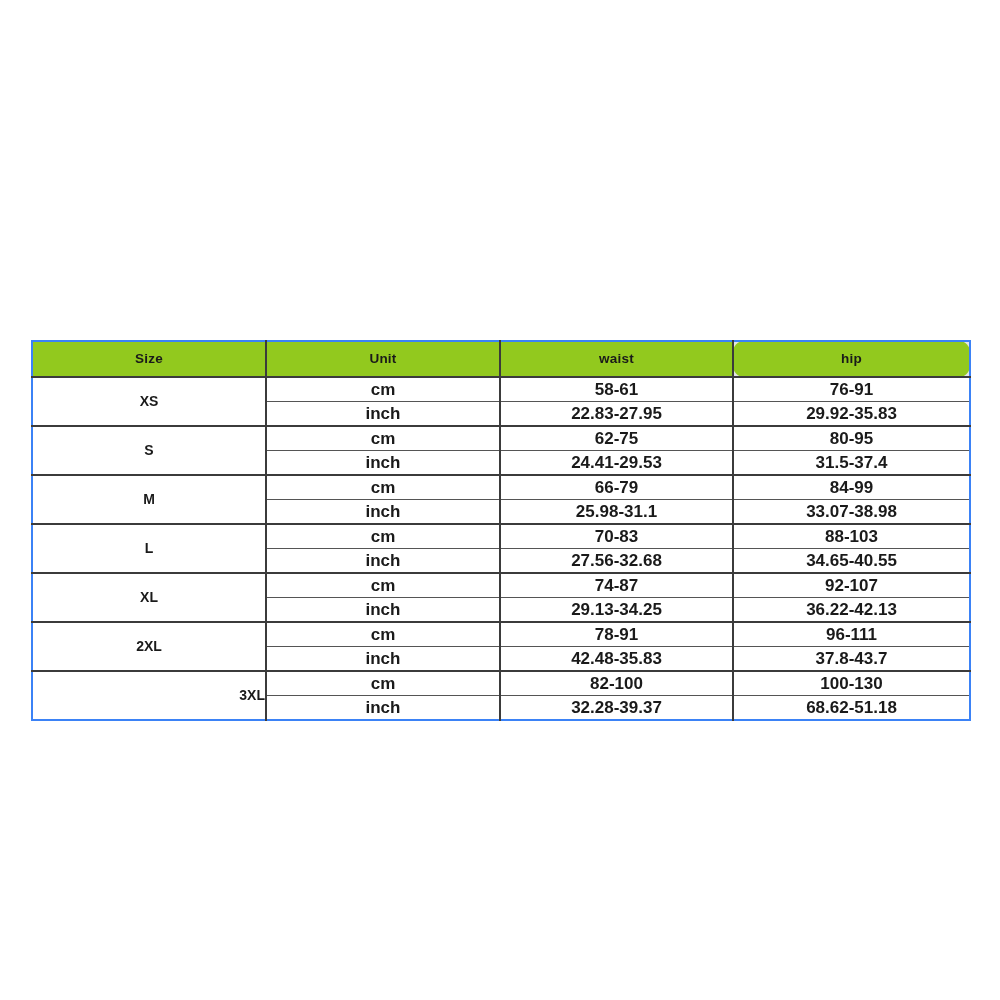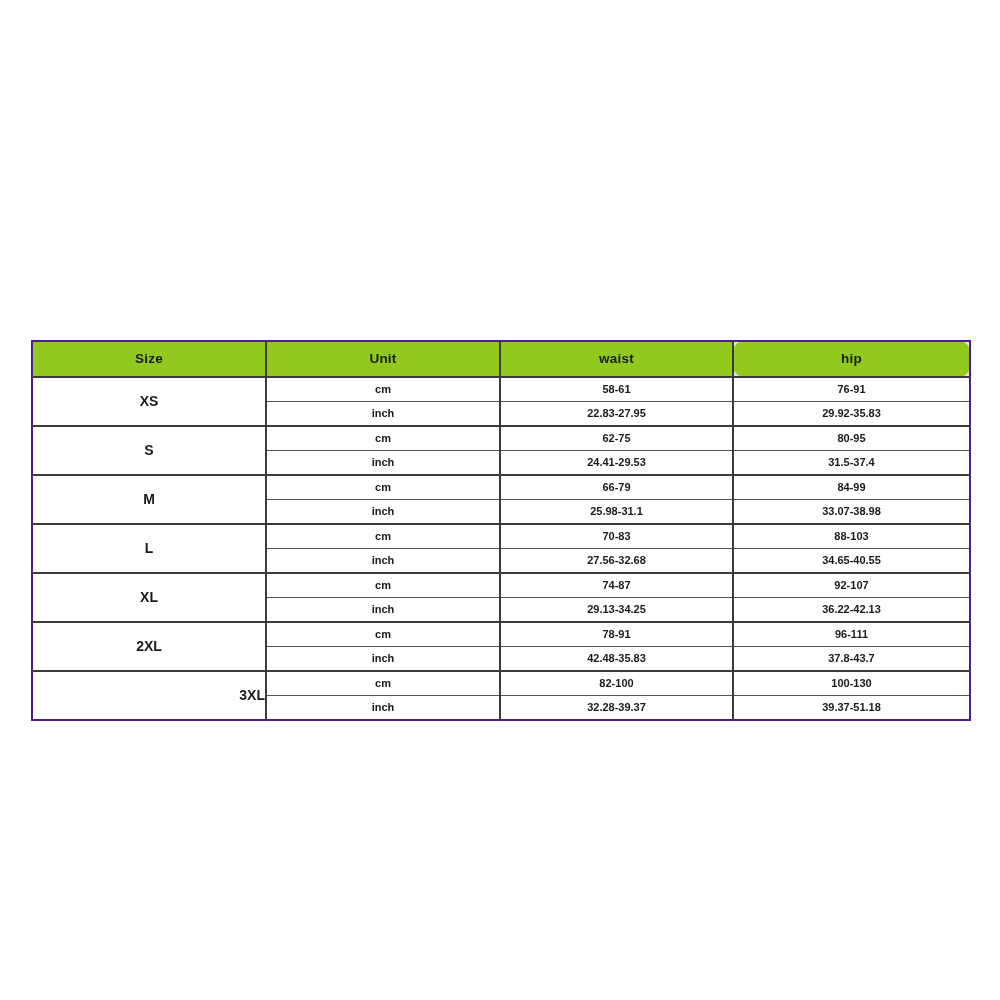--- a/index.html
+++ b/index.html
@@ -19,21 +19,21 @@
     position: absolute;
     left: 31px;
     top: 340px;
     width: 938px;
   }
 
   table.size-chart {
     width: 938px;
     border-collapse: collapse;
     table-layout: fixed;
-    border: 2px solid #4c1d95;
+    border: 2px solid #3b82f6;
     background: #e5e5e5;
   }
 
   table.size-chart col.col-size  { width: 234px; }
   table.size-chart col.col-unit  { width: 234px; }
   table.size-chart col.col-waist { width: 233px; }
   table.size-chart col.col-hip   { width: 237px; }
 
   
   thead th {
@@ -46,21 +46,21 @@
     padding: 0;
     text-align: center;
     border-right: 2px solid #3b3b3b;
     border-bottom: 2px solid #3b3b3b;
     letter-spacing: 0.2px;
   }
   thead th:last-child { border-right: none; border-radius: 11px; }
 
   
   tbody td {
-    font-size: 11px;
+    font-size: 17px;
     font-weight: bold;
     color: #1a1a1a;
     text-align: center;
     padding: 0;
     height: 23px;
     line-height: 23px;
     background: #ffffff;
     border-right: 2px solid #3b3b3b;
     border-bottom: 1px solid #555555;
     white-space: nowrap;
@@ -171,17 +171,17 @@
         </tr>
         <tr>
           <td class="size-cell" rowspan="2" style="border-bottom: none; text-align: right;">3XL</td>
           <td>cm</td>
           <td>82-100</td>
           <td>100-130</td>
         </tr>
         <tr class="group-end last-row">
           <td>inch</td>
           <td>32.28-39.37</td>
-          <td>39.37-51.18</td>
+          <td>68.62-51.18</td>
         </tr>
       </tbody>
   </table>
 </div>
 
 </body></html>

